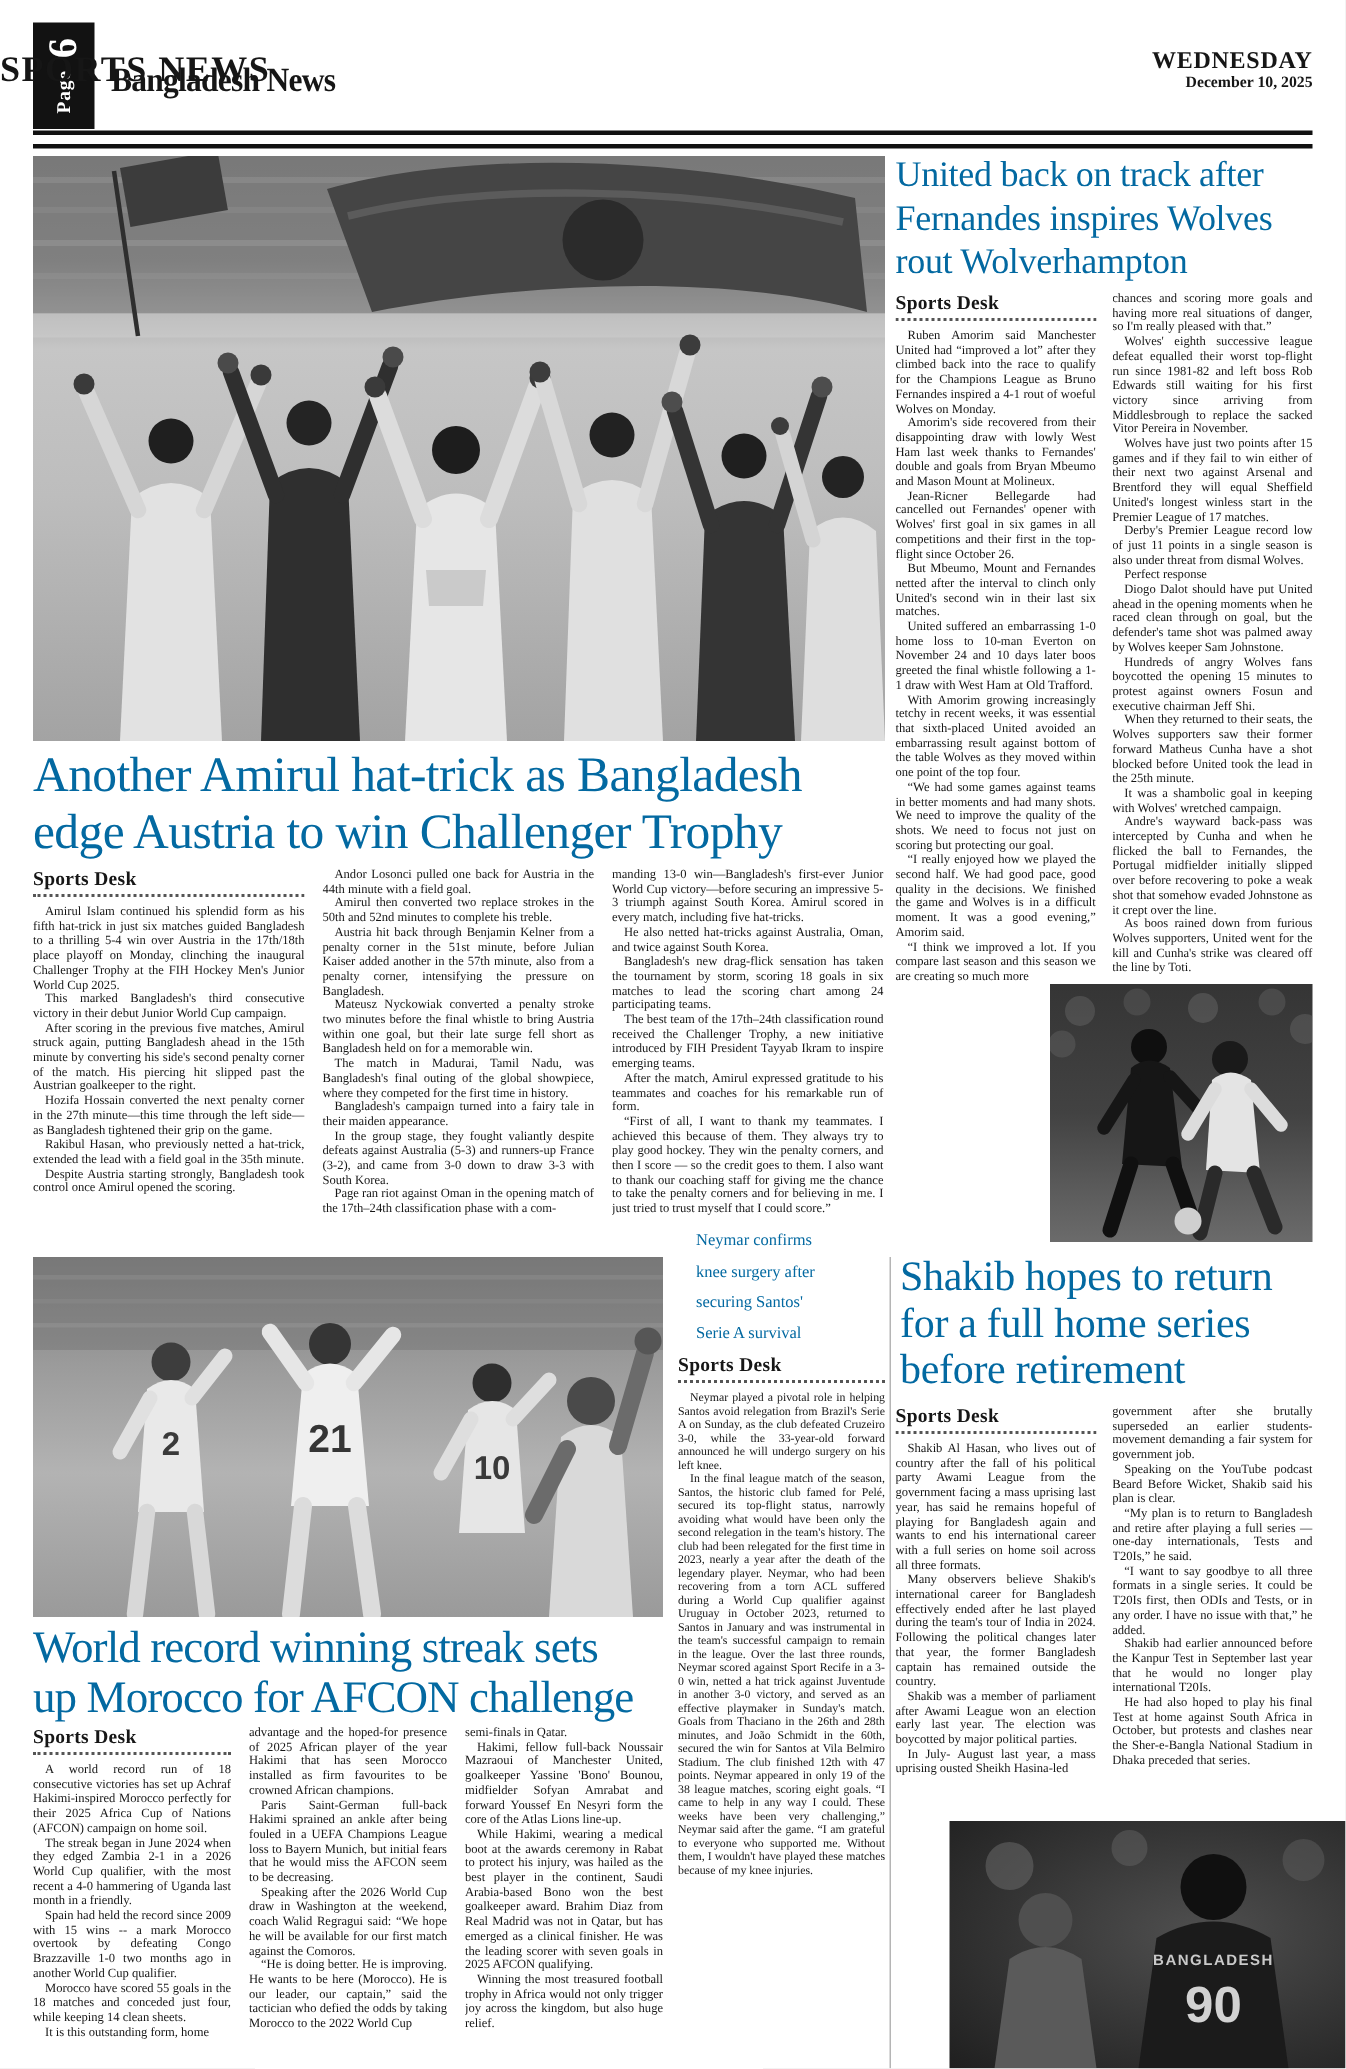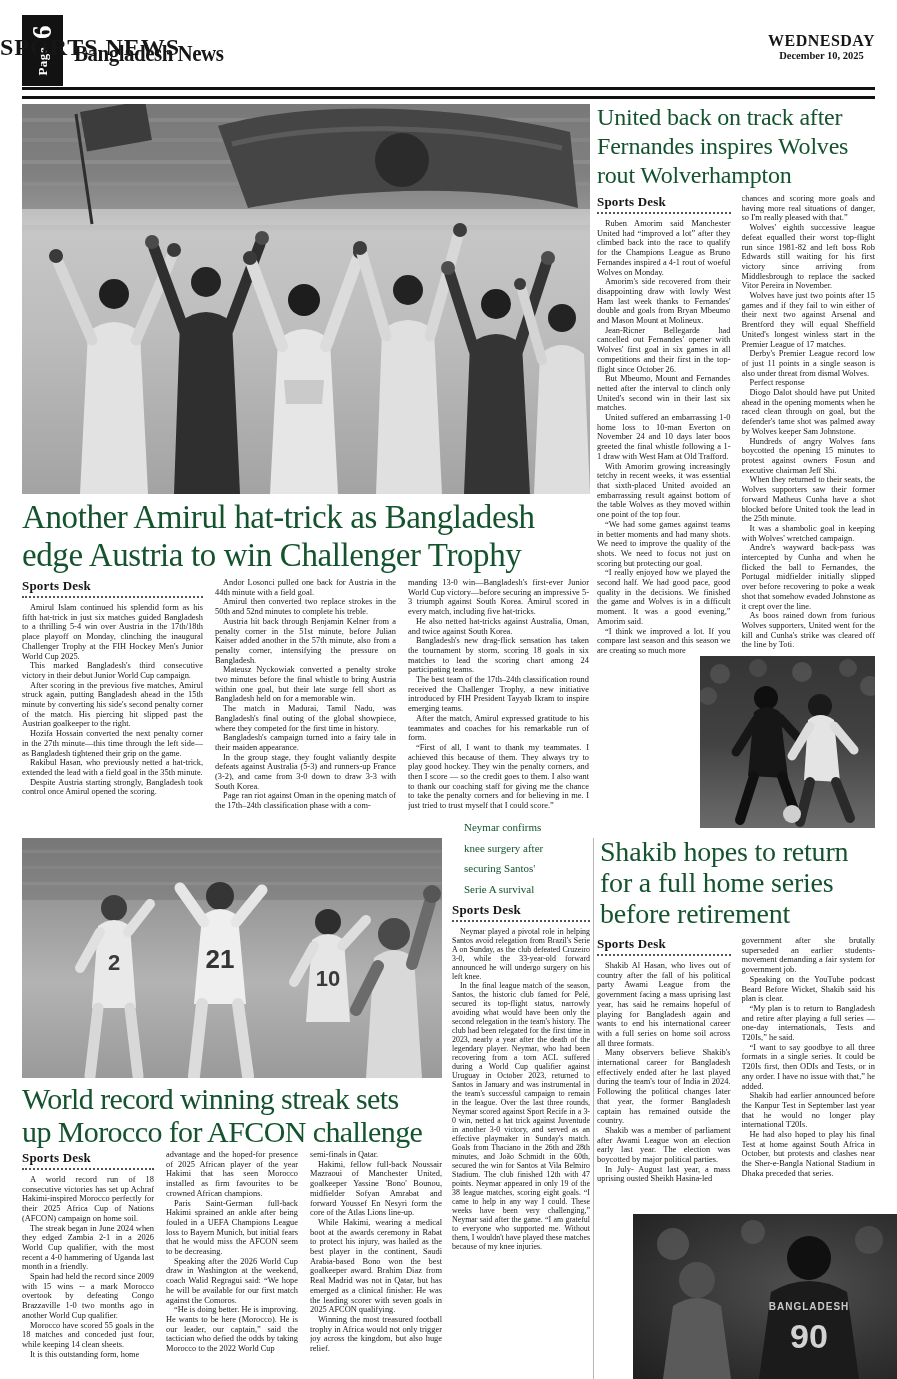--- a/index.html
+++ b/index.html
@@ -8,27 +8,27 @@
 
   
   .pagebox{position:absolute;left:22px;top:15px;width:41px;height:71px;background:#121212;}
   .pagebox-inner{position:absolute;left:-16px;top:22px;width:72px;transform:rotate(-90deg);
         color:#fff;text-align:center;line-height:1;}
   .pagebox-inner .pg{font-size:13px;font-weight:bold;letter-spacing:.5px;display:inline-block;vertical-align:middle;}
   .pagebox-inner .num{font-size:27px;font-weight:bold;display:inline-block;vertical-align:middle;margin-left:4px;}
   .masthead{position:absolute;left:74px;top:40px;font-size:21px;font-weight:bold;letter-spacing:-.5px;
         transform:scaleY(1.08);transform-origin:left top;}
   .section-title{position:absolute;left:0;right:0;top:34px;text-align:left;font-size:24px;font-weight:bold;letter-spacing:1px;}
-  .dateblock{position:absolute;right:22px;top:32px;text-align:center;line-height:1.15;}
+  .dateblock{position:absolute;right:22px;top:32px;text-align:right;line-height:1.15;}
   .dateblock .day{font-size:16px;font-weight:bold;letter-spacing:.5px;}
   .dateblock .date{font-size:10.5px;font-weight:bold;}
   .header-rule{position:absolute;left:22px;right:22px;top:87px;height:3px;border-top:3px solid #111;border-bottom:3px solid #111;padding-top:3px;box-sizing:content-box;background:transparent;}
 
   
-  .headline{position:absolute;white-space:pre-line;font-weight:400;color:#14532d;}
+  .headline{position:absolute;white-space:pre-line;font-weight:400;color:#0369a1;}
   .byline{font-size:13px;font-weight:bold;letter-spacing:.2px;padding-bottom:2px;
           border-bottom:2px dotted #555;margin-bottom:5px;}
   .cols{position:absolute;display:flex;overflow:hidden;}
   .col{overflow:hidden;}
   .para{margin:0;text-indent:8px;text-align:justify;font-size:8.4px;line-height:9.7px;}
   .para.cont{text-indent:0;}
   .vrule{position:absolute;width:1px;background:#b5b5b5;}
 
   
   #hl-hockey{left:22px;top:498px;width:568px;font-size:33px;line-height:38px;letter-spacing:-.4px;}

